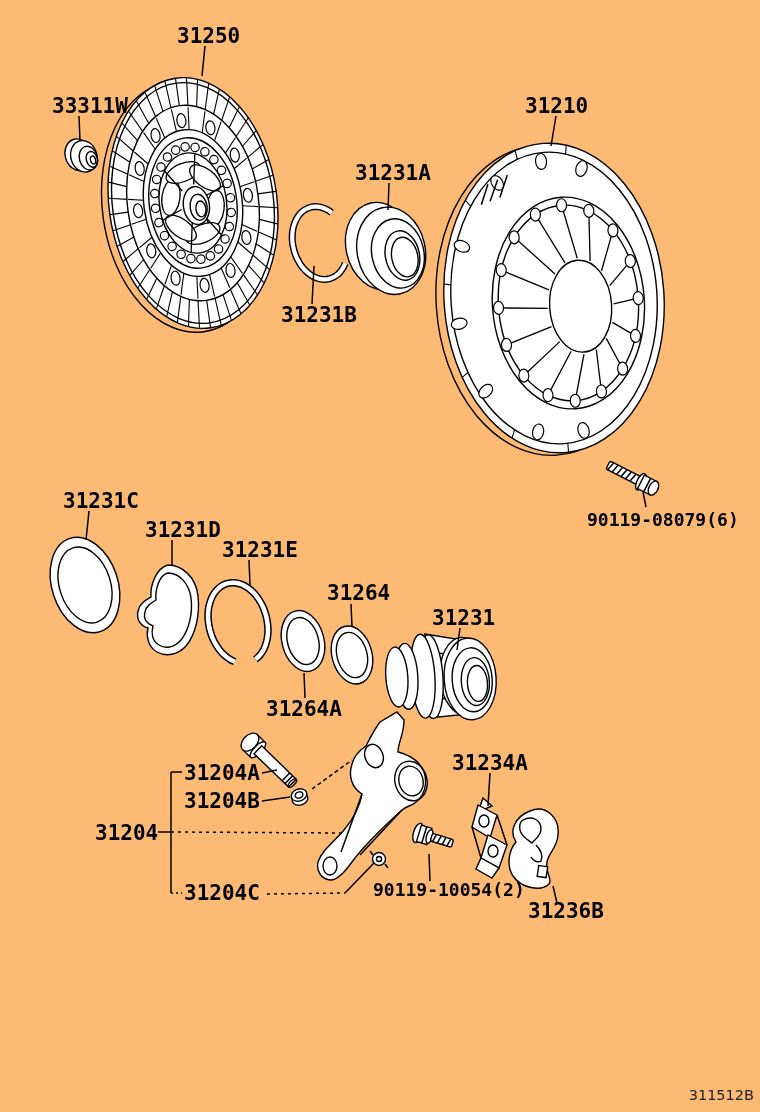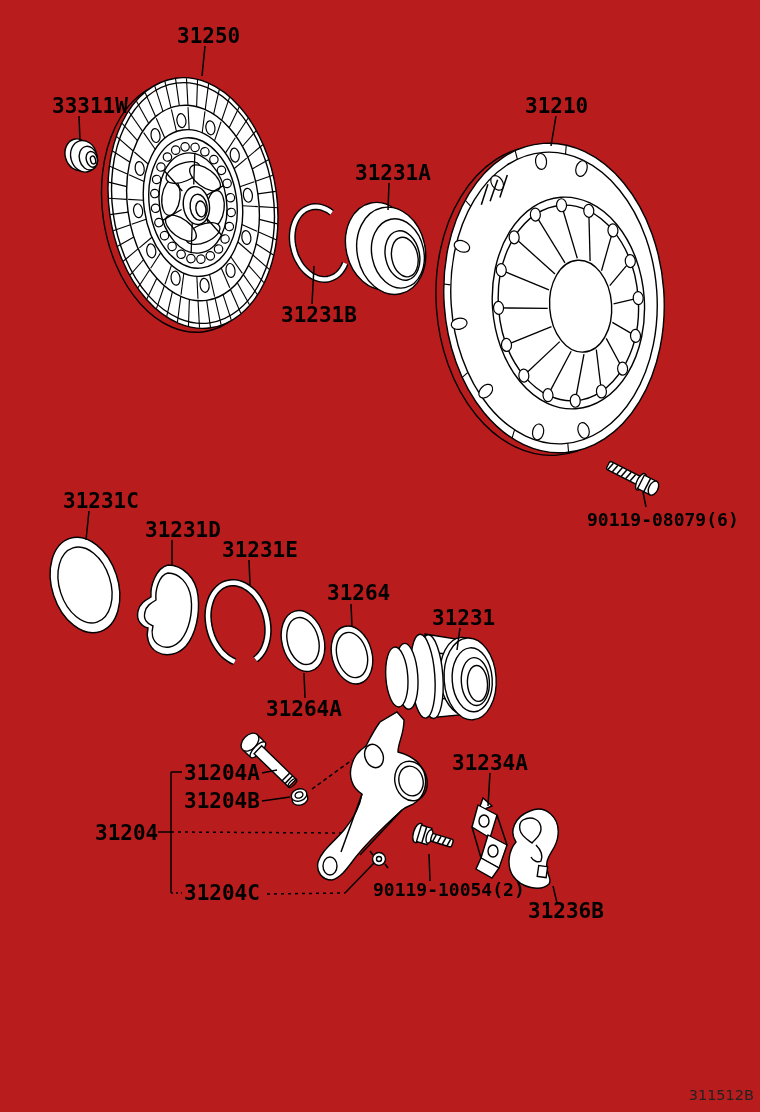--- a/index.html
+++ b/index.html
@@ -1,16 +1,16 @@
 <!DOCTYPE html>
 <html><head>
 <meta charset="utf-8">
 <style>
   html,body{margin:0;padding:0;background:#fff;}
-  #stage{position:relative;width:760px;height:1112px;background:#b91c1c;overflow:hidden;}
+  #stage{position:relative;width:760px;height:1112px;background:#fdba74;overflow:hidden;}
   svg{display:block;}
   .lbl{font-family:"DejaVu Sans Mono","Liberation Mono",monospace;font-weight:700;font-size:21px;fill:#000;cursor:pointer;}
   .lbl-sm{font-family:"DejaVu Sans Mono","Liberation Mono",monospace;font-weight:700;font-size:18px;fill:#000;cursor:pointer;}
   .code{font-family:"DejaVu Sans","Liberation Sans",sans-serif;font-size:14.5px;fill:#222;}
   .ln{stroke:#000;stroke-width:1.5;fill:none;}
   .part{stroke:#000;fill:none;stroke-width:1.4;}
   .partw{stroke:#000;fill:#fff;stroke-width:1.4;}
 </style>
 </head>
 <body>

